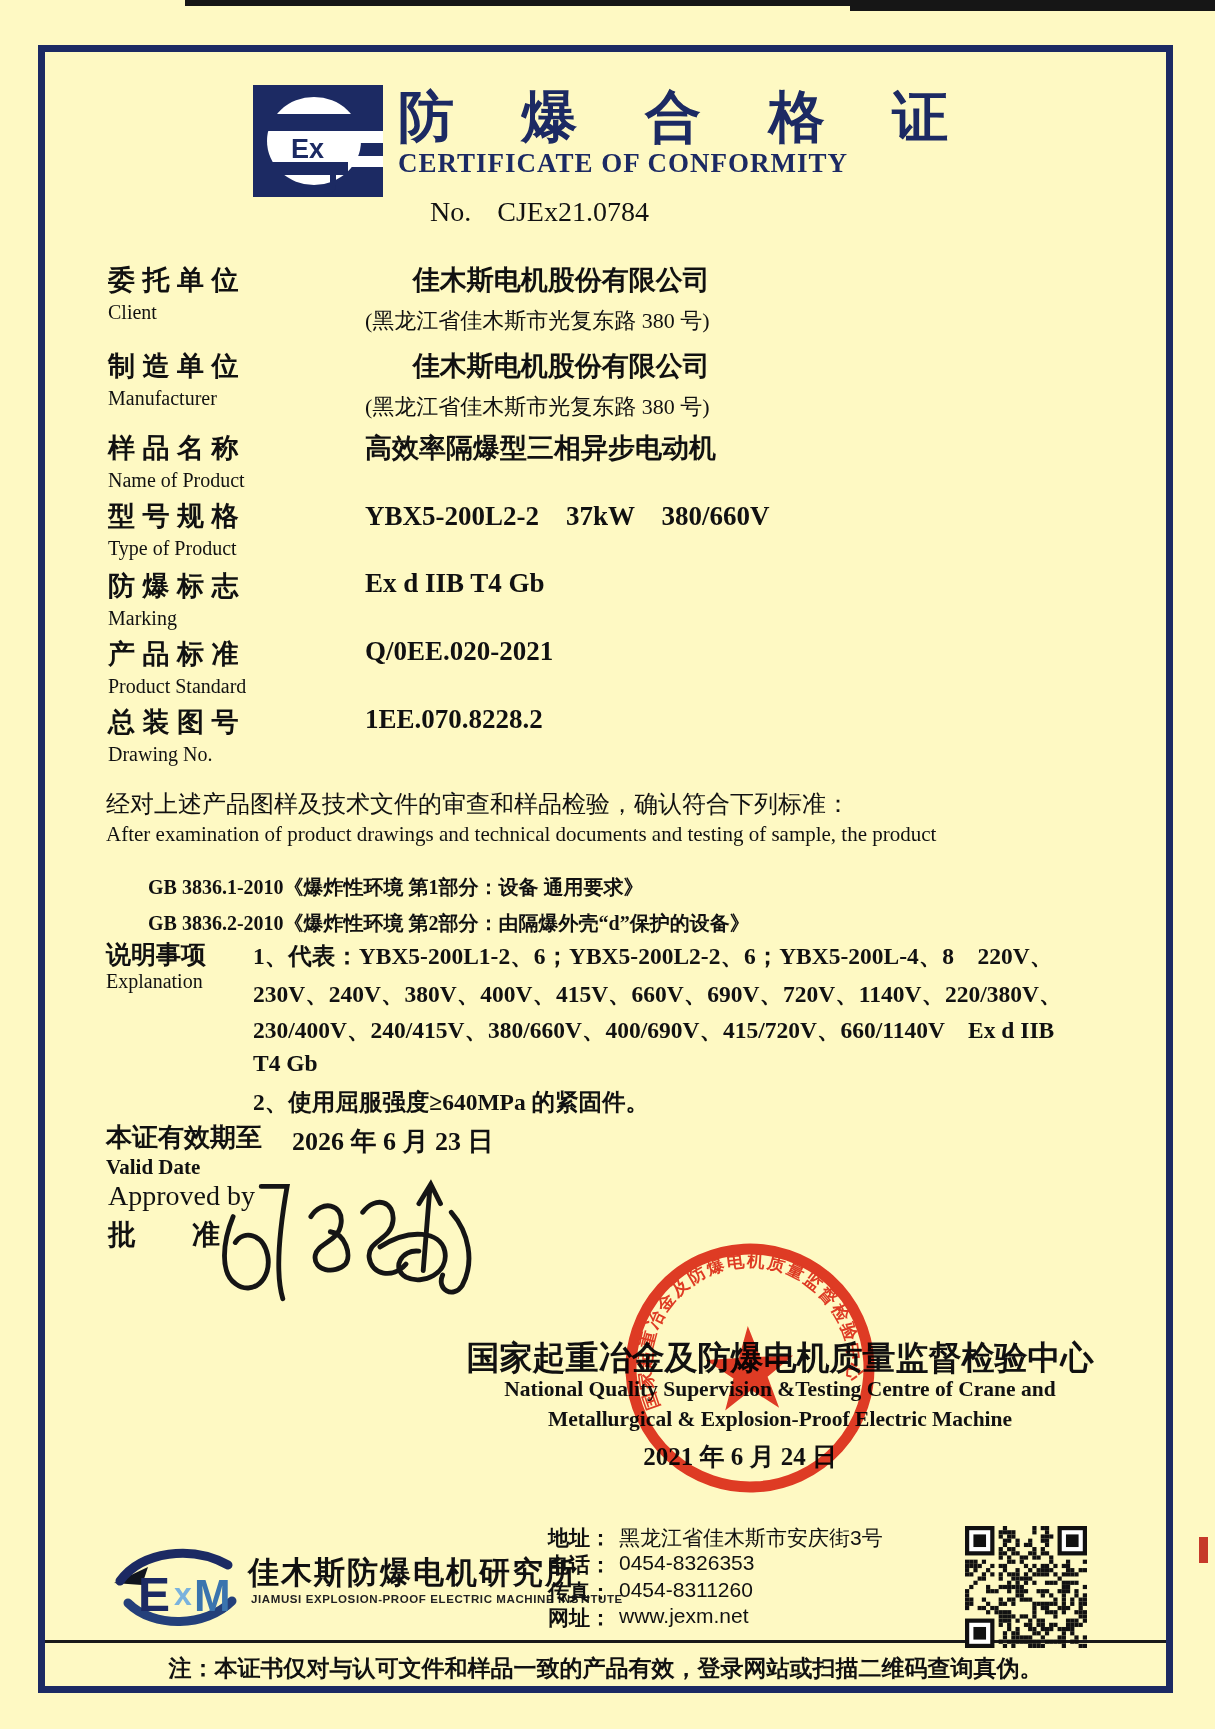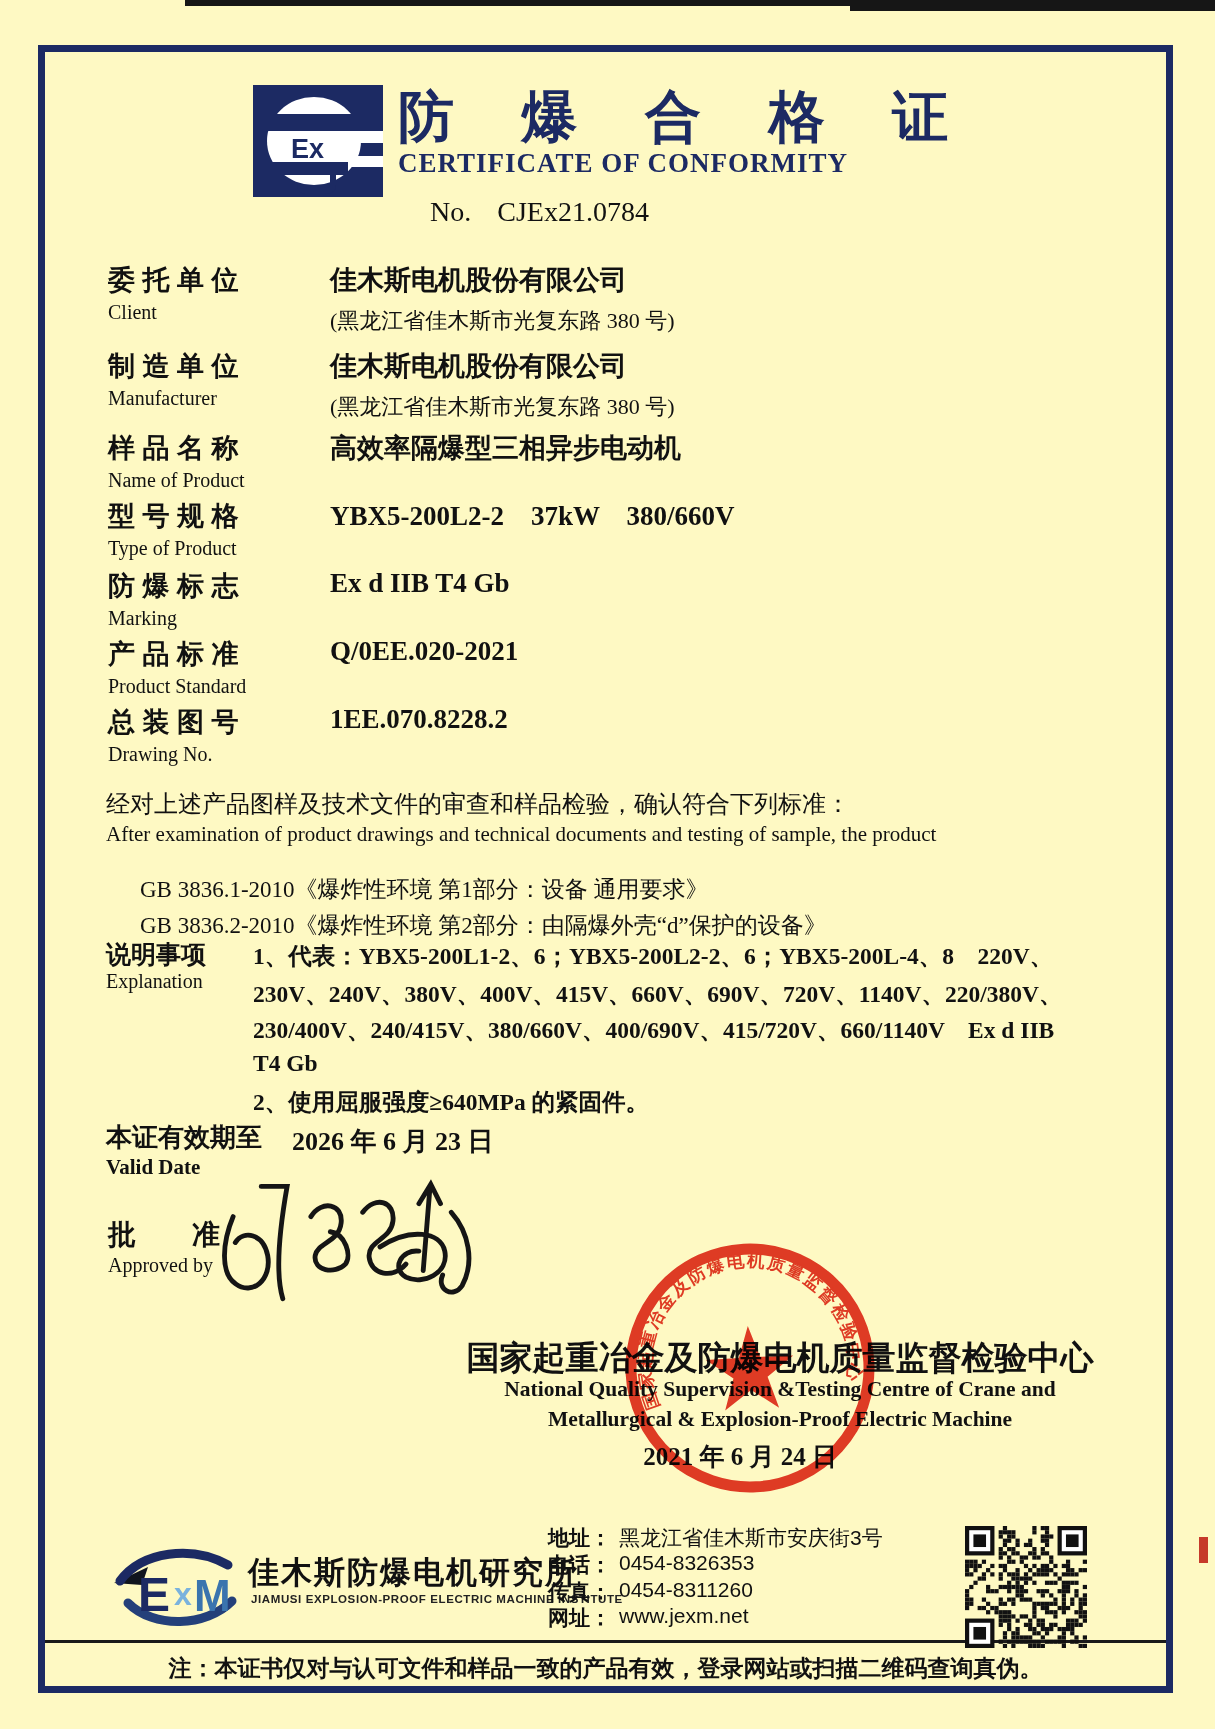--- a/index.html
+++ b/index.html
@@ -11,44 +11,44 @@
   .scan1{position:absolute;left:185px;top:0;width:1030px;height:6px;background:#161616;}
   .scan2{position:absolute;left:850px;top:0;width:365px;height:11px;background:#161616;}
   .redtick{position:absolute;left:1199px;top:1537px;width:9px;height:26px;background:#c63a2a;}
   
   .title-cn{position:absolute;left:398px;top:80px;font-family:"Liberation Sans","DejaVu Sans",sans-serif;
             font-weight:bold;font-size:56px;letter-spacing:26px;color:#1c2a63;white-space:nowrap;}
   .title-en{position:absolute;left:398px;top:148px;font-weight:bold;font-size:27px;color:#1c2a63;
             letter-spacing:1px;white-space:nowrap;}
   .cert-no{position:absolute;left:430px;top:196px;font-size:28px;display:flex;gap:26px;white-space:nowrap;}
   
-  .frow{position:absolute;left:108px;width:1010px;display:flex;}
+  .frow{position:absolute;left:108px;width:1010px;display:flex;gap:35px;}
   .flabel{width:222px;flex:0 0 222px;}
   .cnlabel{font-family:"Liberation Sans","DejaVu Sans",sans-serif;font-weight:bold;font-size:27px;white-space:nowrap;}
   .enlabel{font-size:20px;margin-top:3px;white-space:nowrap;}
-  .val1{font-size:27px;font-weight:600;white-space:nowrap;}
+  .val1{font-size:27px;font-weight:600;white-space:nowrap;text-align:right;}
   .val2{font-size:22px;margin-top:8px;white-space:nowrap;}
   
   .stmt-cn{position:absolute;left:106px;top:788px;font-family:"Liberation Sans","DejaVu Sans",sans-serif;
            font-weight:normal;font-size:24px;white-space:nowrap;}
   .stmt-en{position:absolute;left:106px;font-size:21px;white-space:nowrap;}
-  .std{position:absolute;left:140px;font-size:23px;font-weight:400;white-space:nowrap;}
+  .std{position:absolute;left:148px;font-size:20px;font-weight:700;white-space:nowrap;}
   
   .expl-label-cn{position:absolute;left:106px;top:938px;font-family:"Liberation Sans","DejaVu Sans",sans-serif;
                  font-weight:bold;font-size:25px;white-space:nowrap;}
   .expl-label-en{position:absolute;left:106px;top:970px;font-size:20px;white-space:nowrap;}
   .expl-line{position:absolute;left:253px;font-size:23.5px;font-weight:600;white-space:nowrap;}
   
   .vlabel-cn{position:absolute;left:106px;top:1120px;font-family:"Liberation Sans","DejaVu Sans",sans-serif;
              font-weight:bold;font-size:26px;white-space:nowrap;}
   .vlabel-en{position:absolute;left:106px;top:1155px;font-weight:bold;font-size:21px;white-space:nowrap;}
   .vvalue{position:absolute;left:292px;top:1124px;font-size:26px;font-weight:600;white-space:nowrap;}
   .alabel-cn{position:absolute;left:108px;top:1216px;font-family:"Liberation Sans","DejaVu Sans",sans-serif;
              font-weight:bold;font-size:28px;white-space:nowrap;}
-  .alabel-en{position:absolute;left:108px;top:1254px;font-size:20px;white-space:nowrap;}
+  .alabel-en{position:absolute;left:108px;top:1180px;font-size:28px;white-space:nowrap;}
   .sig{position:absolute;left:218px;top:1178px;}
   
   .org-cn{position:absolute;left:440px;top:1336px;width:680px;text-align:center;
           font-family:"Liberation Sans","DejaVu Sans",sans-serif;font-weight:bold;font-size:33px;white-space:nowrap;}
   .org-en1{position:absolute;left:420px;top:1377px;width:720px;text-align:center;font-weight:bold;font-size:21.5px;white-space:nowrap;}
   .org-en2{position:absolute;left:420px;top:1407px;width:720px;text-align:center;font-weight:bold;font-size:21.5px;white-space:nowrap;}
   .org-date{position:absolute;left:430px;top:1440px;width:620px;text-align:center;font-size:25px;font-weight:600;white-space:nowrap;}
   .stamp{position:absolute;left:620px;top:1238px;mix-blend-mode:multiply;opacity:.92;transform:rotate(-3deg);}
   
   .sep{position:absolute;left:45px;top:1640px;width:1121px;height:3px;background:#1a1a1a;}

